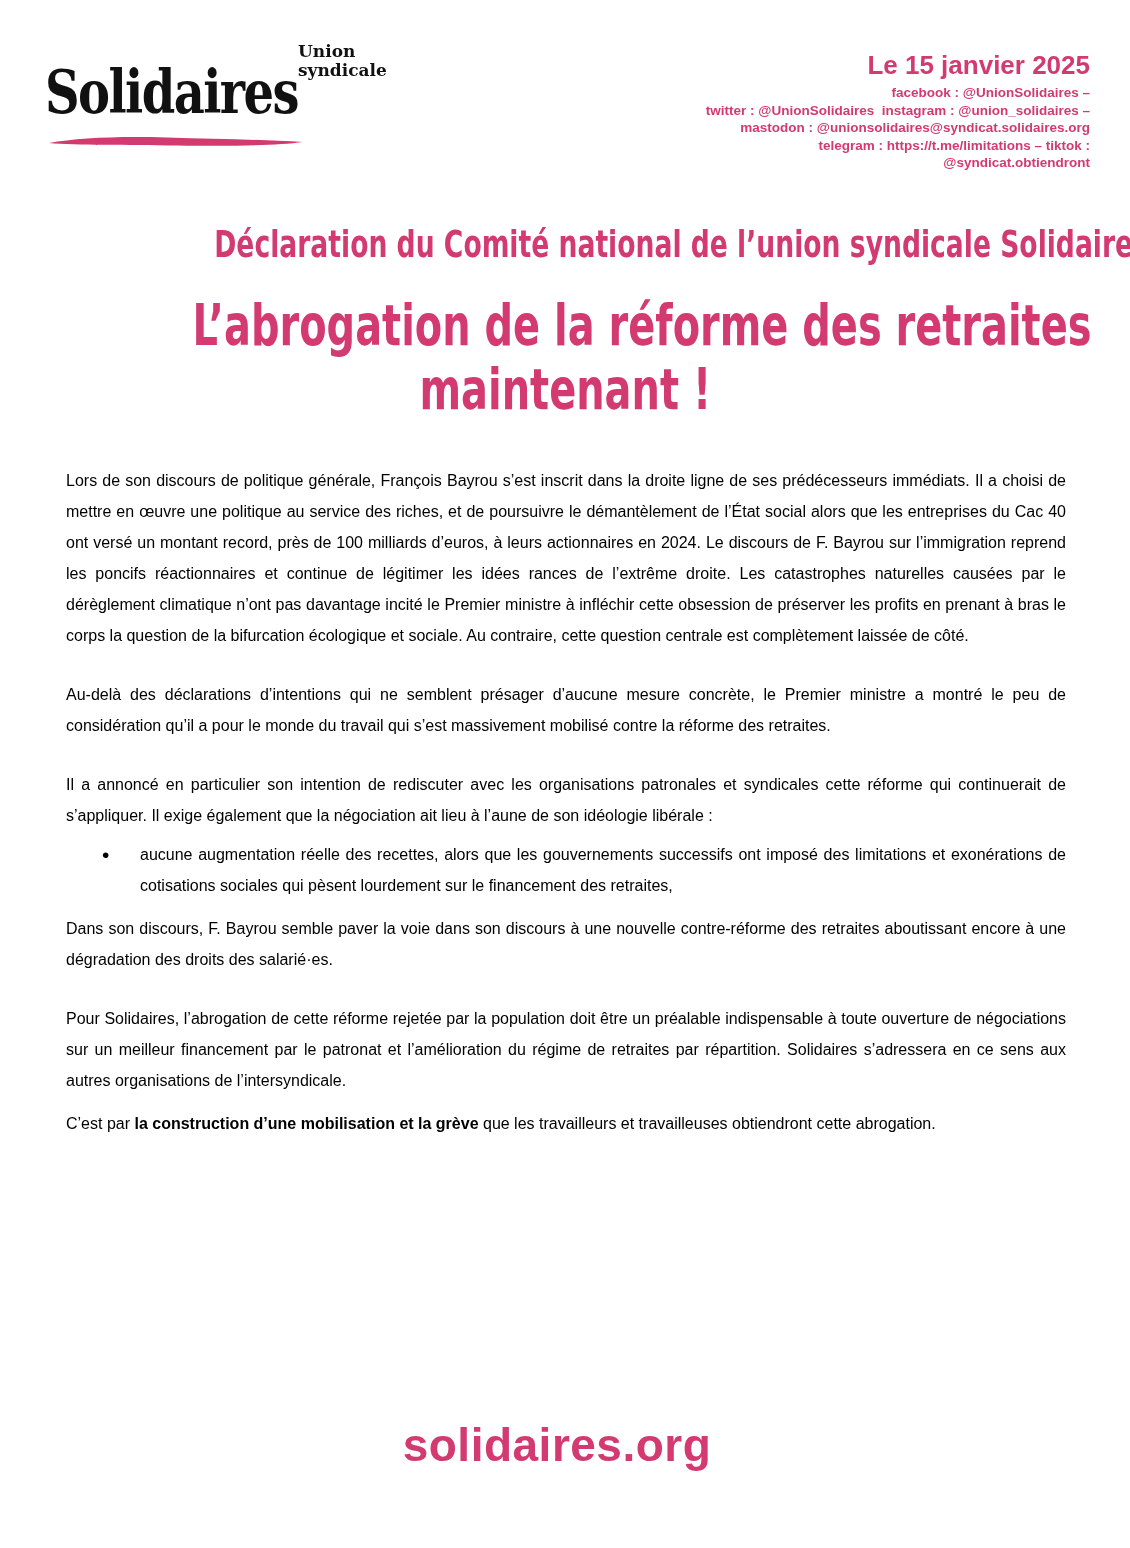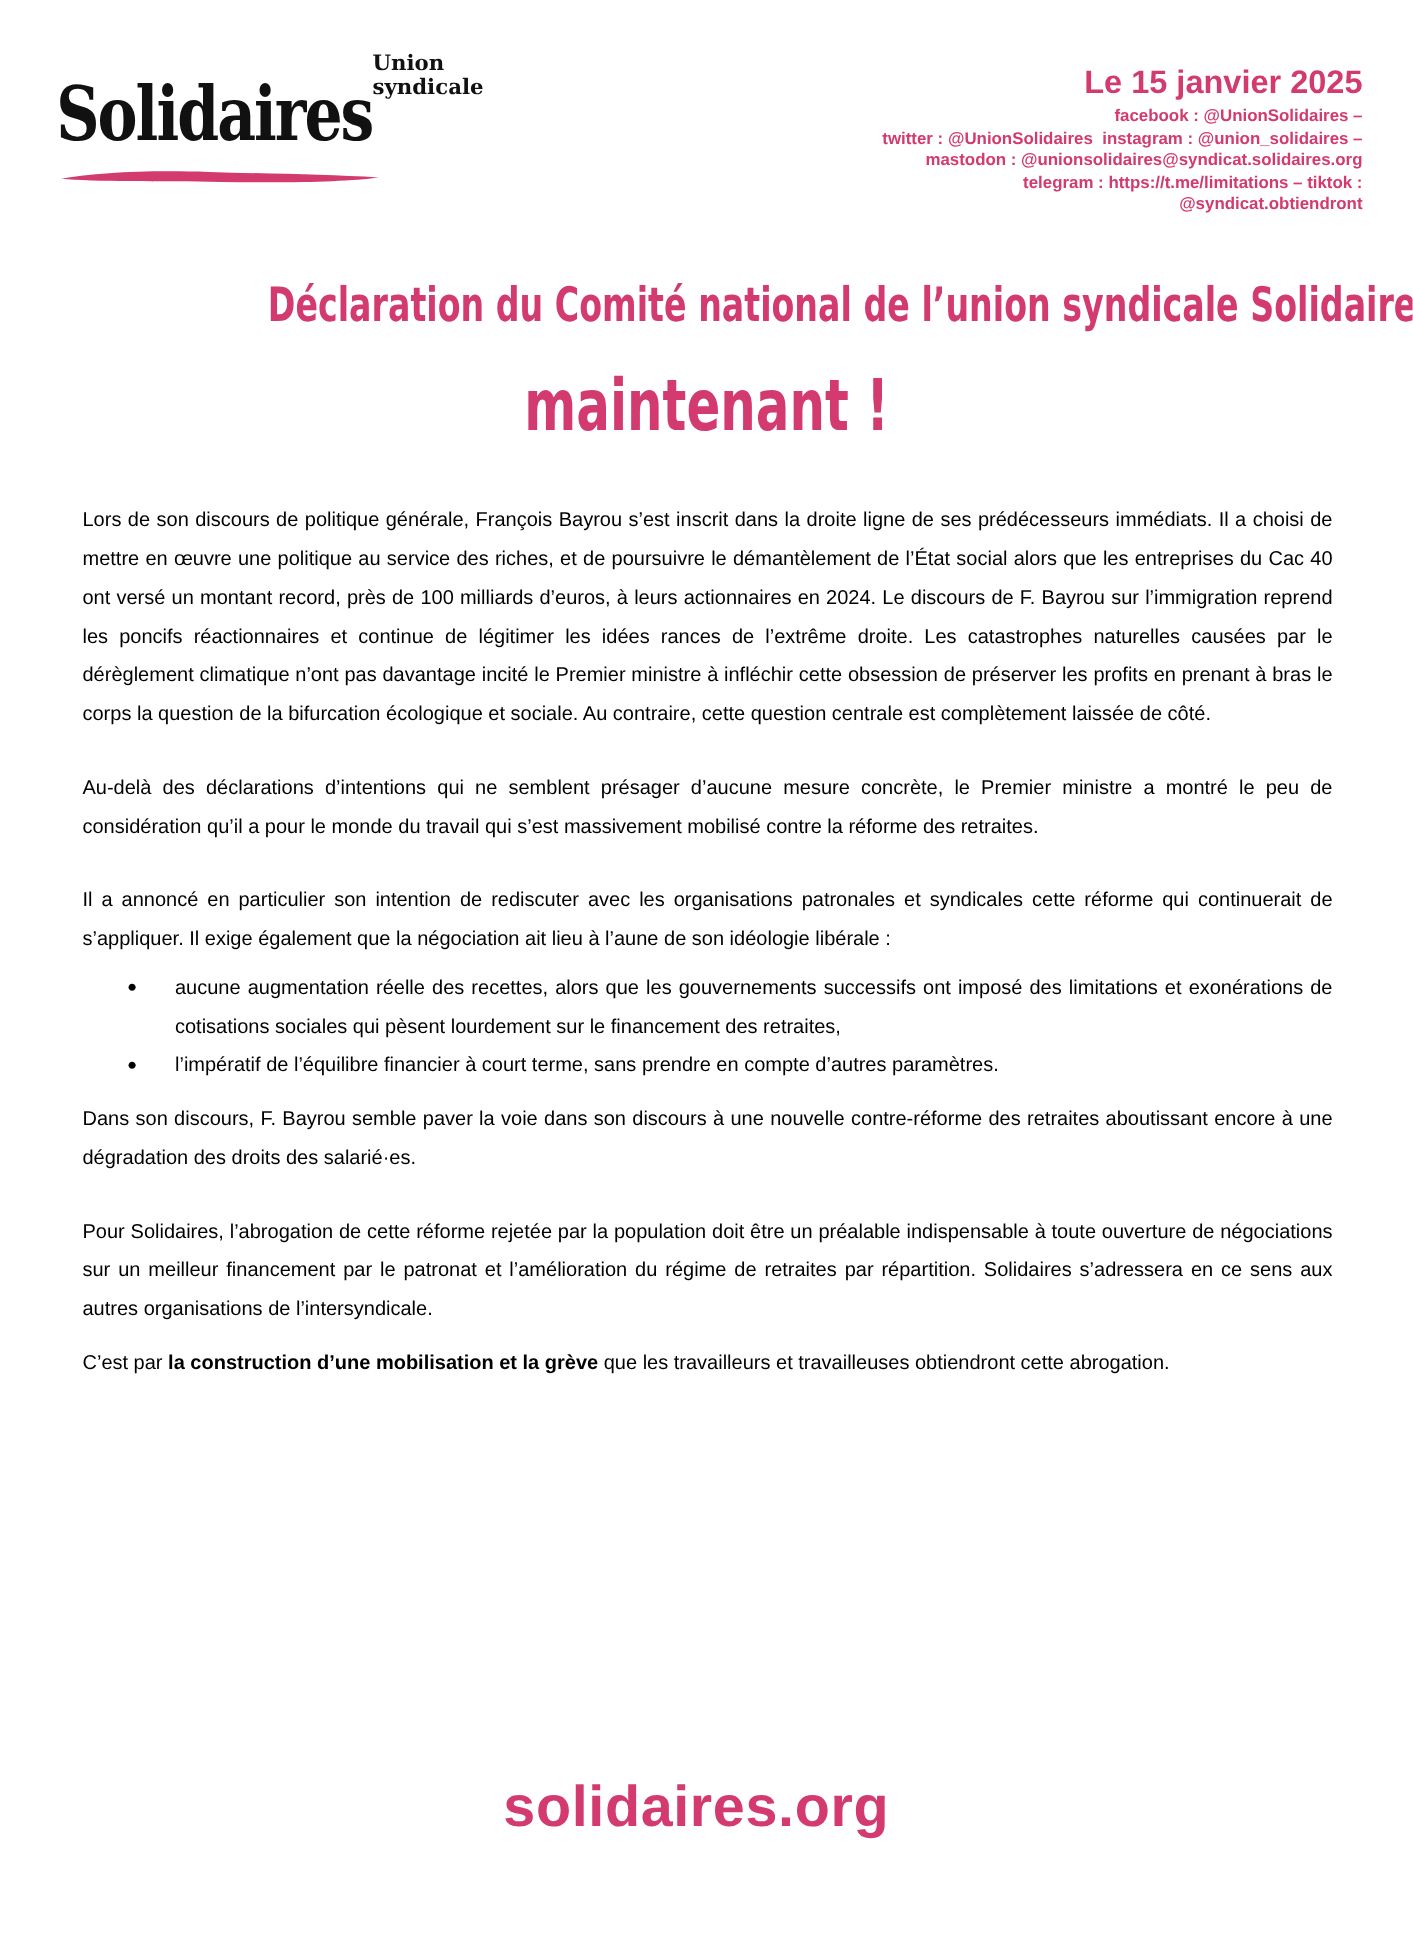--- a/index.html
+++ b/index.html
@@ -108,31 +108,31 @@
       <div class="social-line pink">telegram : https://t.me/limitations – tiktok :</div>
       <div class="social-line pink">@syndicat.obtiendront</div>
     </div>
   </div>
 
   <div class="kicker-wrap">
     <span class="kicker pink">Déclaration du Comité national de l’union syndicale Solidaires</span>
   </div>
 
   <div class="headline-wrap">
+    <span class="headline-line pink"><span>L’abrogation de la réforme des retraites</span></span>
     <span class="headline-line pink"><span>maintenant !</span></span>
   </div>
 
   <div class="body-text">
     <p>Lors de son discours de politique générale, François Bayrou s’est inscrit dans la droite ligne de ses prédécesseurs immédiats. Il a choisi de mettre en œuvre une politique au service des riches, et de poursuivre le démantèlement de l’État social alors que les entreprises du Cac 40 ont versé un montant record, près de 100 milliards d’euros, à leurs actionnaires en 2024. Le discours de F. Bayrou sur l’immigration reprend les poncifs réactionnaires et continue de légitimer les idées rances de l’extrême droite. Les catastrophes naturelles causées par le dérèglement climatique n’ont pas davantage incité le Premier ministre à infléchir cette obsession de préserver les profits en prenant à bras le corps la question de la bifurcation écologique et sociale. Au contraire, cette question centrale est complètement laissée de côté.</p>
     <p>Au-delà des déclarations d’intentions qui ne semblent présager d’aucune mesure concrète, le Premier ministre a montré le peu de considération qu’il a pour le monde du travail qui s’est massivement mobilisé contre la réforme des retraites.</p>
     <p>Il a annoncé en particulier son intention de rediscuter avec les organisations patronales et syndicales cette réforme qui continuerait de s’appliquer. Il exige également que la négociation ait lieu à l’aune de son idéologie libérale :</p>
 
     <ul class="bullet-list">
       <li>aucune augmentation réelle des recettes, alors que les gouvernements successifs ont imposé des limitations et exonérations de cotisations sociales qui pèsent lourdement sur le financement des retraites,</li>
-      <li>l’impératif de l’équilibre financier à court terme, sans prendre en compte d’autres paramètres.</li>
     </ul>
 
     <p>Dans son discours, F. Bayrou semble paver la voie dans son discours à une nouvelle contre-réforme des retraites aboutissant encore à une dégradation des droits des salarié·es.</p>
     <p>Pour Solidaires, l’abrogation de cette réforme rejetée par la population doit être un préalable indispensable à toute ouverture de négociations sur un meilleur financement par le patronat et l’amélioration du régime de retraites par répartition. Solidaires s’adressera en ce sens aux autres organisations de l’intersyndicale.</p>
     <p class="no-gap"><span>C’est par </span><span class="bold-inline">la construction d’une mobilisation et la grève</span><span> que les travailleurs et travailleuses obtiendront cette abrogation.</span></p>
   </div>
 
   <div class="footer">
     <a class="site-link pink" href="#">solidaires.org</a>
   </div>

